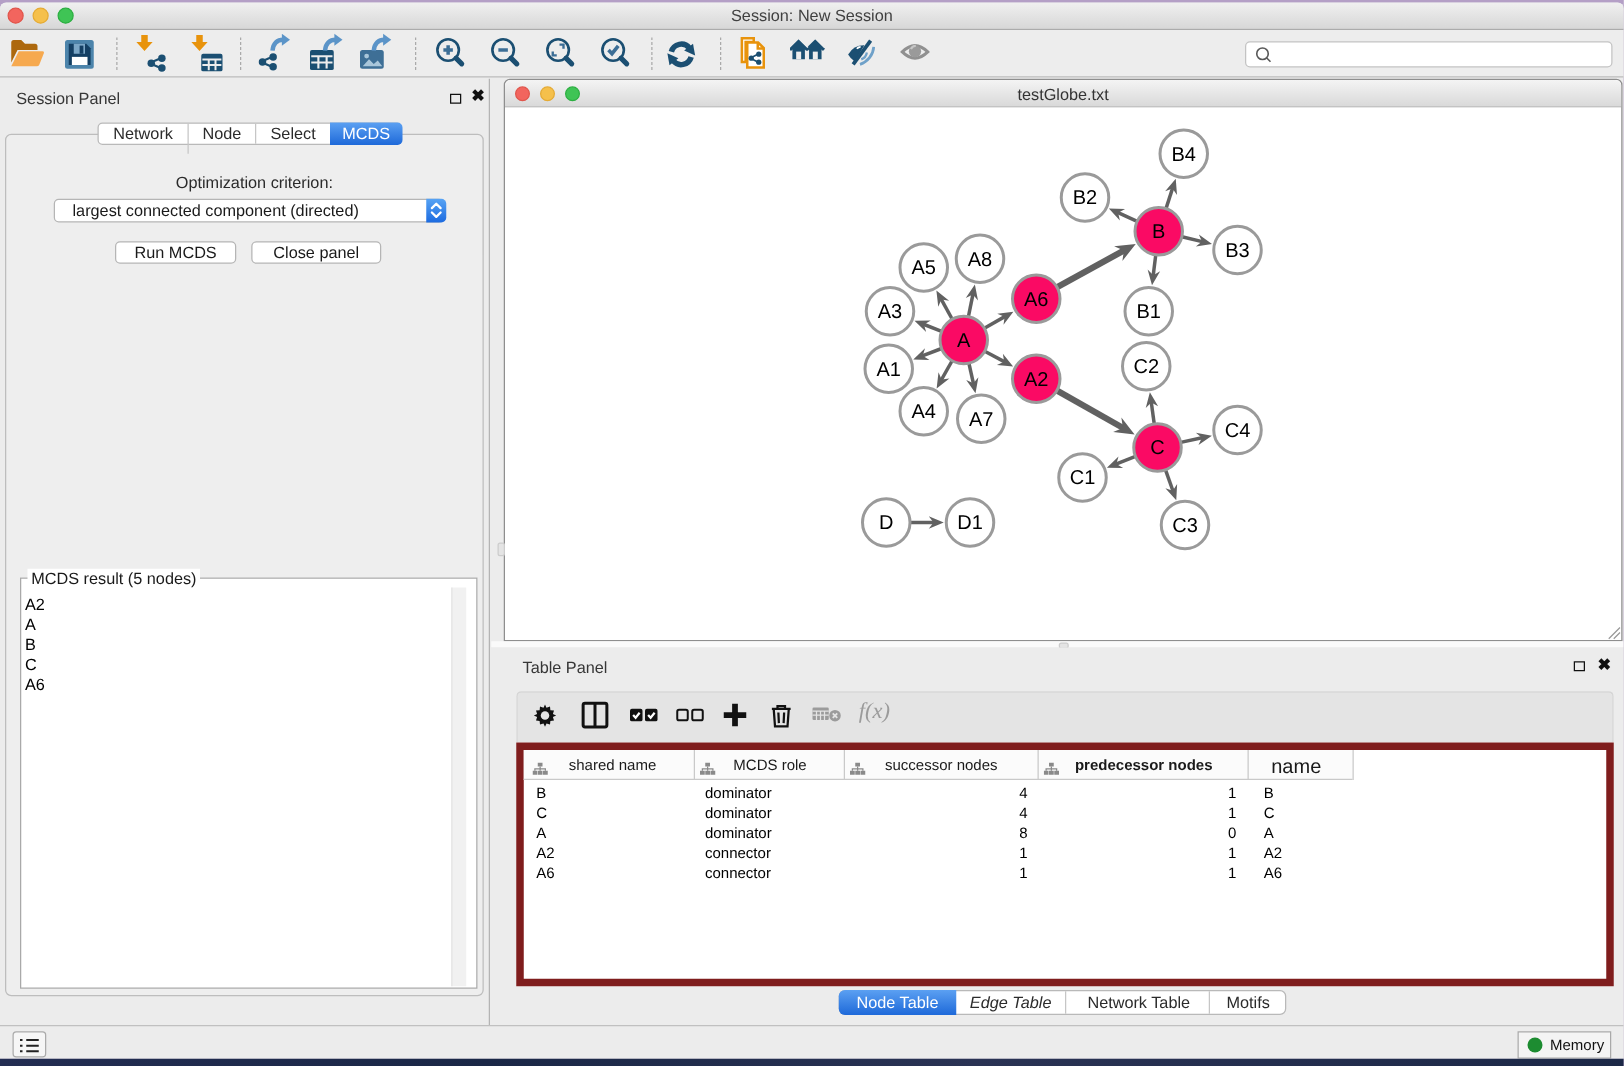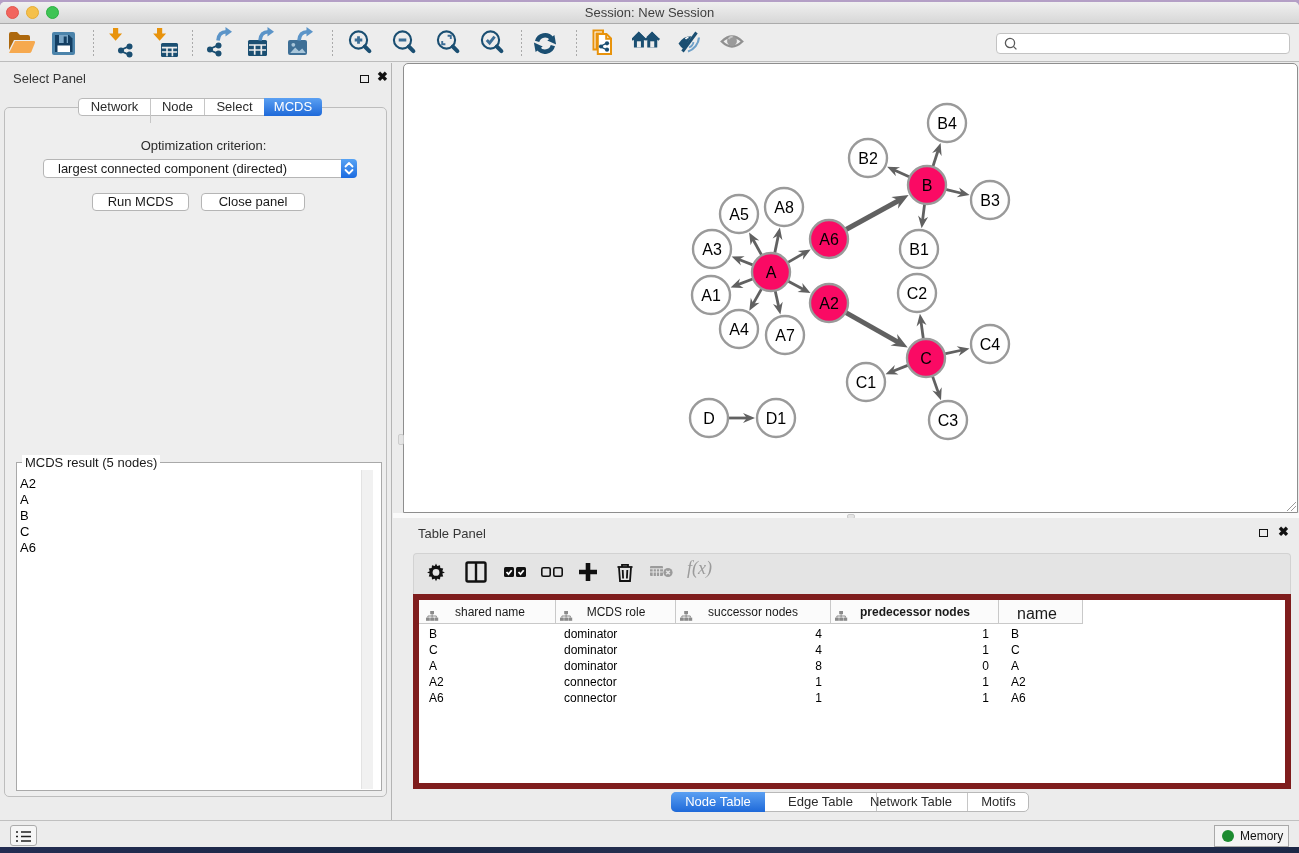--- a/index.html
+++ b/index.html
@@ -162,21 +162,21 @@
       <div class="abs" style="left:521px;top:6px;width:1px;height:27px;background:repeating-linear-gradient(#aaa 0 2px, transparent 2px 4px);"></div>
       <div class="abs" style="left:576px;top:6px;width:1px;height:27px;background:repeating-linear-gradient(#aaa 0 2px, transparent 2px 4px);"></div>
       <div class="abs" style="left:996px;top:9px;width:294px;height:21px;background:#fff;border:1px solid #c3c3c3;border-radius:4px;">
 <svg width="16" height="16" style="position:absolute;left:6px;top:2px;">
           <circle cx="7" cy="7" r="4.6" fill="none" stroke="#595959" stroke-width="1.3"></circle>
           <path d="M10.4,10.4 l3,3" stroke="#595959" stroke-width="1.3"></path>
         </svg>
       </div>
   </div>
   <div class="abs" style="left:0;top:61px;width:392px;height:757px;background:#ececec;border-right:1px solid #b4b4b4;">
-    <div class="abs" style="left:13px;top:8px;font-size:13px;color:#363636;">Select Panel</div>
+    <div class="abs" style="left:13px;top:8px;font-size:13px;color:#363636;">Session Panel</div>
     <div class="abs" style="left:360px;top:12px;width:9px;height:8px;border:1.5px solid #111;background:#ececec;"></div>
     <div class="abs" style="left:377px;top:6px;font-size:13px;font-weight:bold;color:#111;">✖</div>
     <div class="abs" style="left:4px;top:44px;width:383px;height:690px;border:1px solid #bdbdbd;border-radius:5px;background:#eeeeee;"></div>
     <div class="abs" style="left:78px;top:35px;width:243px;height:18px;background:#ffffff;border:1px solid #b9b9b9;border-radius:4px;font-size:13px;color:#2b2b2b;">
       <div class="abs" style="left:0;top:0;width:72px;height:24px;text-align:center;line-height:16px;border-right:1px solid #c6c6c6;">Network</div>
       <div class="abs" style="left:72px;top:0;width:54px;height:16px;text-align:center;line-height:16px;border-right:1px solid #c6c6c6;">Node</div>
       <div class="abs" style="left:126px;top:0;width:59px;height:16px;text-align:center;line-height:16px;">Select</div>
       <div class="abs" style="left:185px;top:-1px;width:58px;height:18px;text-align:center;line-height:18px;background:linear-gradient(#5ba0f2,#1e69d9);border-radius:0 4px 4px 0;color:#fff;">MCDS</div>
     </div>
     <div class="abs" style="left:8px;top:75px;width:391px;text-align:center;font-size:13px;color:#2b2b2b;">Optimization criterion:</div>
@@ -191,20 +191,26 @@
     </div>
     <div class="abs" style="left:92px;top:130px;width:97px;height:18px;background:#fff;border:1px solid #b5b5b5;border-radius:4px;text-align:center;line-height:16px;font-size:13px;color:#1a1a1a;">Run MCDS</div>
     <div class="abs" style="left:201px;top:130px;width:104px;height:18px;background:#fff;border:1px solid #b5b5b5;border-radius:4px;text-align:center;line-height:16px;font-size:13px;color:#1a1a1a;">Close panel</div>
     <div class="abs" style="left:16px;top:399px;width:366px;height:329px;border:1px solid #a9a9a9;background:#ffffff;">
       <div class="abs" style="left:5px;top:-8px;background:#ffffff;padding:0 3px;font-size:13px;color:#1a1a1a;">MCDS result (5 nodes)</div>
       <div class="abs" style="left:3px;top:13px;font-size:13px;color:#000;line-height:16px;">A2<br>A<br>B<br>C<br>A6</div>
       <div class="abs" style="left:344px;top:7px;width:12px;height:319px;background:#f1f1f1;border-left:1px solid #e3e3e3;"></div>
     </div>
   </div>
   <div class="abs" style="left:403px;top:61px;width:895px;height:450px;border:1px solid #8e8e8e;border-radius:5px 5px 0 0;background:#fff;">
+    <div class="abs" style="left:0;top:0;width:893px;height:22px;background:linear-gradient(#f4f4f4,#d9d9d9);border-bottom:1px solid #9c9c9c;border-radius:5px 5px 0 0;">
+      <div class="abs" style="left:8px;top:5px;width:12px;height:12px;border-radius:50%;background:#f2655e;border:1px solid #e0564c;"></div>
+      <div class="abs" style="left:28px;top:5px;width:12px;height:12px;border-radius:50%;background:#f5c04b;border:1px solid #e5ab35;"></div>
+      <div class="abs" style="left:48px;top:5px;width:12px;height:12px;border-radius:50%;background:#3fc455;border:1px solid #2daf42;"></div>
+      <div class="abs" style="left:0;top:4px;width:893px;text-align:center;font-size:13px;color:#333;">testGlobe.txt</div>
+    </div>
     <svg class="abs" style="left:0;top:23px;" width="893" height="427" font-family="Liberation Sans, sans-serif">
     <line x1="349.3" y1="191.8" x2="333.3" y2="197.9" stroke="#616161" stroke-width="2.8"></line>
 <path d="M326.6,200.5 L336.0,191.5 L334.2,197.6 L339.6,200.9 Z" fill="#616161"></path>
 <line x1="349.3" y1="178.1" x2="334.3" y2="172.2" stroke="#616161" stroke-width="2.8"></line>
 <path d="M327.6,169.6 L340.6,169.3 L335.2,172.6 L336.9,178.6 Z" fill="#616161"></path>
 <line x1="357.8" y1="168.4" x2="348.6" y2="151.7" stroke="#616161" stroke-width="2.8"></line>
 <path d="M345.1,145.4 L355.3,153.5 L349.1,152.5 L346.6,158.3 Z" fill="#616161"></path>
 <line x1="370.7" y1="166.4" x2="374.5" y2="147.7" stroke="#616161" stroke-width="2.8"></line>
 <path d="M375.9,140.6 L378.4,153.3 L374.3,148.6 L368.6,151.4 Z" fill="#616161"></path>
 <line x1="357.7" y1="201.6" x2="348.8" y2="217.4" stroke="#616161" stroke-width="2.8"></line>
@@ -420,21 +426,21 @@
         <div class="abs" style="left:0;top:91.3px;width:700px;height:16px;font-size:12px;color:#000;">
 <span class="abs" style="left:10px;">A6</span>
           <span class="abs" style="left:145px;">connector</span>
 <span class="abs" style="left:303px;width:100px;text-align:right;">1</span>
 <span class="abs" style="left:470px;width:100px;text-align:right;">1</span>
 <span class="abs" style="left:592px;">A6</span>
         </div>
     </div>
     <div class="abs" style="left:279px;top:274px;width:358px;height:20px;background:#fff;border:1px solid #b9b9b9;border-radius:5px;font-size:13px;color:#2b2b2b;">
       <div class="abs" style="left:-1px;top:-1px;width:94px;height:20px;background:linear-gradient(#5ba0f2,#1e69d9);border-radius:5px 0 0 5px;color:#fff;text-align:center;line-height:19px;">Node Table</div>
-      <div class="abs" style="left:93px;top:0;width:112px;height:18px;text-align:center;line-height:18px;border-right:1px solid #c6c6c6;">Edge Table</div>
+      <div class="abs" style="left:93px;top:0;width:88px;height:18px;text-align:center;line-height:18px;border-right:1px solid #c6c6c6;font-style:italic;">Edge Table</div>
       <div class="abs" style="left:183px;top:0;width:113px;height:18px;text-align:center;line-height:18px;border-right:1px solid #c6c6c6;">Network Table</div>
       <div class="abs" style="left:296px;top:0;width:61px;height:18px;text-align:center;line-height:18px;">Motifs</div>
     </div>
   </div>
   <div class="abs" style="left:0;top:818px;width:1299px;height:27px;background:#ececec;border-top:1px solid #c0c0c0;">
     <div class="abs" style="left:10px;top:4px;width:27px;height:21px;border:1px solid #ababab;border-radius:3px;background:#f6f6f6;">
       <svg width="25" height="18" style="position:absolute;left:5px;top:3px;">
           <g stroke="#222" stroke-width="1.6">
             <path d="M0,3 h2 M5,3 h10 M0,7.5 h2 M5,7.5 h10 M0,12 h2 M5,12 h10"></path>
           </g>

